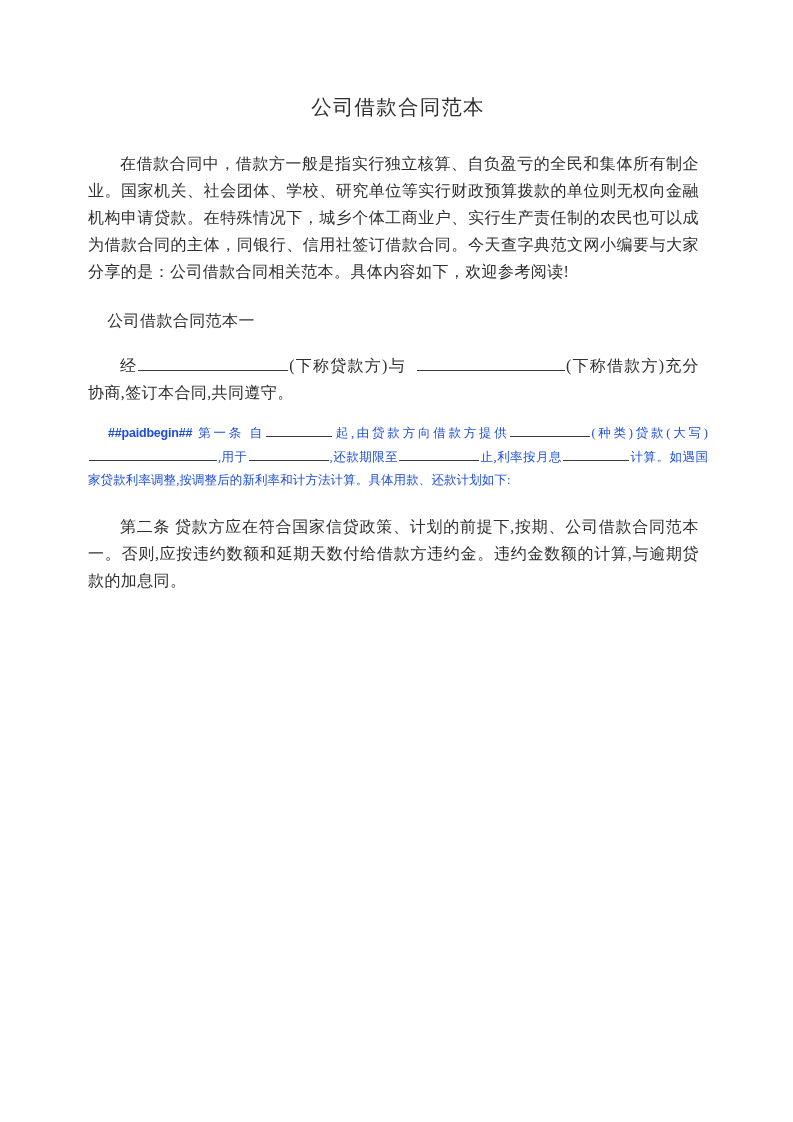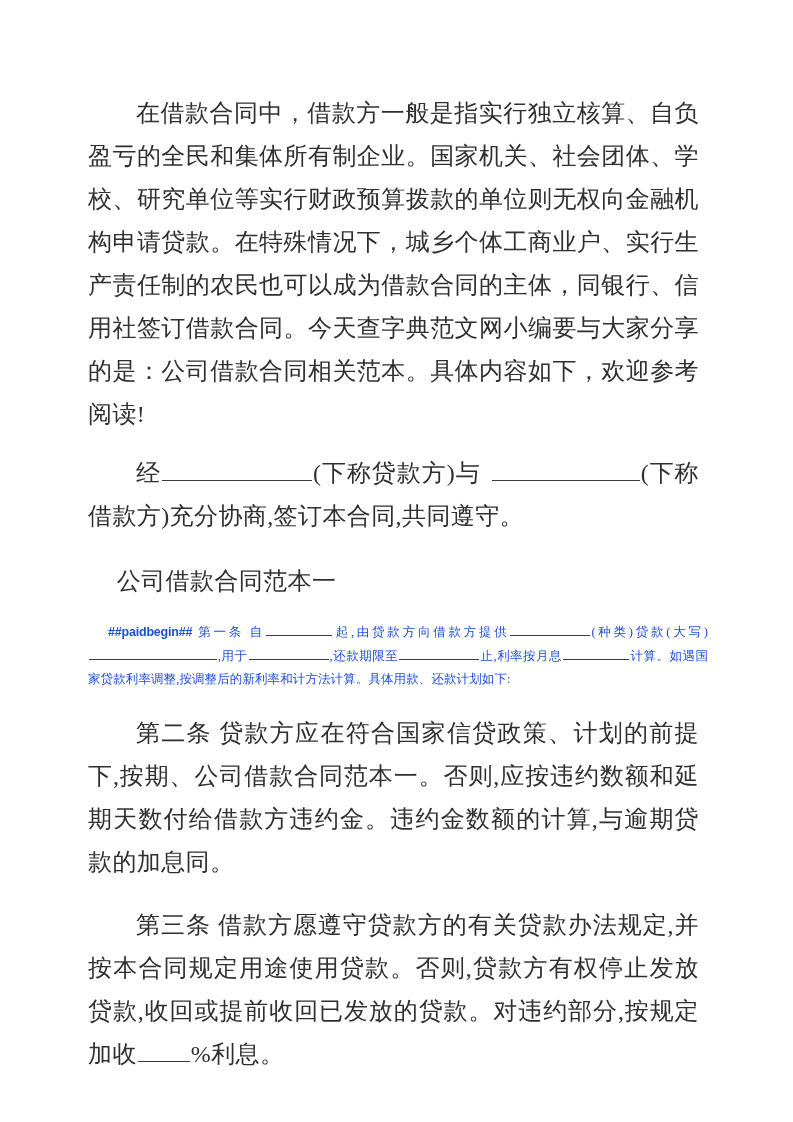--- a/index.html
+++ b/index.html
@@ -34,22 +34,22 @@
     font-size: 20.5px;
     line-height: 30px;
     letter-spacing: 1.2px;
     color: #2f2f2f;
     margin: 0 0 28px 0;
     font-weight: 400;
   }
 
   
   .para {
-    font-size: 24px;
-    line-height: 43px;
+    font-size: 16px;
+    line-height: 27px;
     letter-spacing: 0.4px;
     color: #2f2f2f;
     margin: 0 9px 16px 0;
     text-align: justify;
     text-justify: inter-ideograph;
     text-indent: 2em;
   }
   .para.heading-line {
     text-indent: 1.2em;
     margin-top: 22px;
@@ -93,27 +93,27 @@
   .blank.b-huge { width: 150px; }
 
   .gap-space { display: inline-block; width: 10px; }
 </style>
 </head>
 <body>
 
 <div class="page">
   <div class="content">
 
+    <h1 class="doc-title">公司借款合同范本</h1>
 
     <p class="para">在借款合同中，借款方一般是指实行独立核算、自负盈亏的全民和集体所有制企业。国家机关、社会团体、学校、研究单位等实行财政预算拨款的单位则无权向金融机构申请贷款。在特殊情况下，城乡个体工商业户、实行生产责任制的农民也可以成为借款合同的主体，同银行、信用社签订借款合同。今天查字典范文网小编要与大家分享的是：公司借款合同相关范本。具体内容如下，欢迎参考阅读!</p>
 
+    <p class="para heading-line">公司借款合同范本一</p>
+
     <p class="para"><span>经</span><span class="blank b-huge"></span><span>(下称贷款方)与</span><span class="gap-space"></span><span class="blank b-big"></span><span>(下称借款方)充分协商,签订本合同,共同遵守。</span></p>
-
-    <p class="para heading-line">公司借款合同范本一</p>
 
     <p class="fineprint"><span class="paid-tag">##paidbegin##</span> <span>第一条  自</span><span class="blank b-sm"></span><span>起,由贷款方向借款方提供</span><span class="blank b-md"></span><span>(种类)贷款(大写)</span><span class="blank b-xl"></span><span>,用于</span><span class="blank b-md"></span><span>,还款期限至</span><span class="blank b-md"></span><span>止,利率按月息</span><span class="blank b-sm"></span><span>计算。如遇国家贷款利率调整,按调整后的新利率和计方法计算。具体用款、还款计划如下:</span></p>
 
     <p class="para clause">第二条  贷款方应在符合国家信贷政策、计划的前提下,按期、公司借款合同范本一。否则,应按违约数额和延期天数付给借款方违约金。违约金数额的计算,与逾期贷款的加息同。</p>
 
-    <p class="para clause"><span>第三条  借款方愿遵守贷款方的有关贷款办法规定,并按本合同规定用途使用贷款。否则,贷款方有权停止发放贷款,收回或提前收回已发放的贷款。对违约部分,按规定加收</span><span class="blank b-xs"></span><span>%利息。</span></p>
 
   </div>
 </div>
 
 </body></html>

